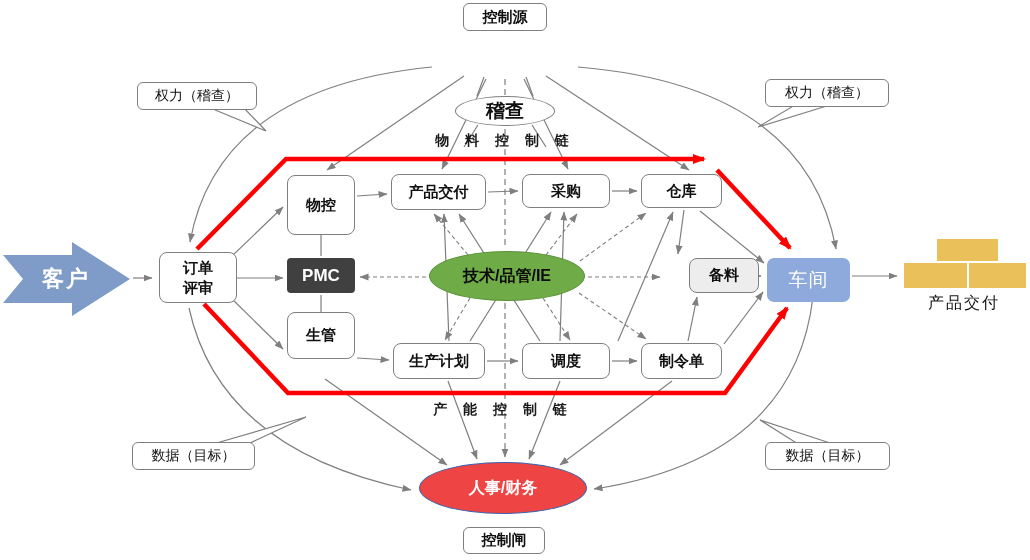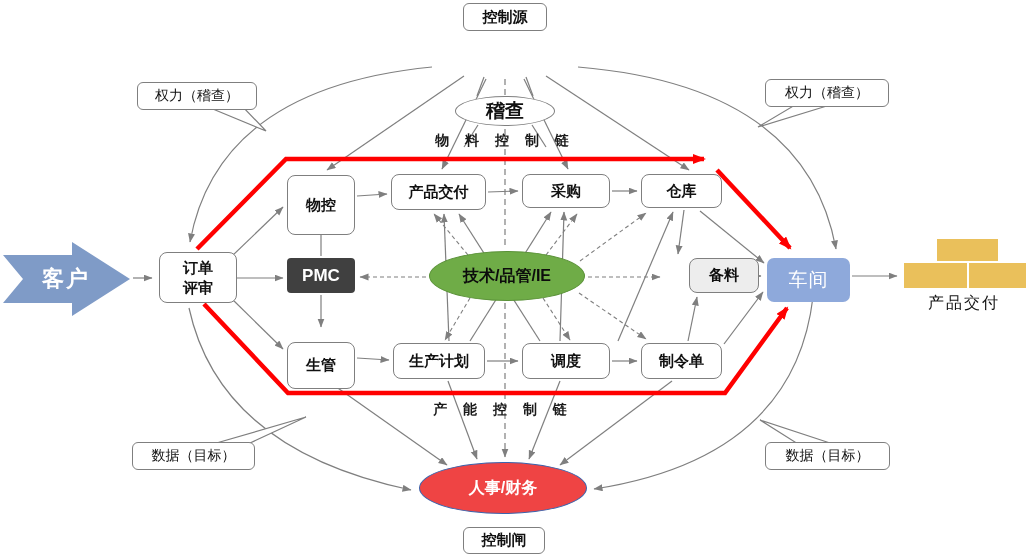--- a/index.html
+++ b/index.html
@@ -131,21 +131,21 @@
 <div class="node box" style="left:287px;top:175px;width:68px;height:60px;">物控</div>
 <div class="node box" style="left:391px;top:174px;width:95px;height:36px;">产品交付</div>
 <div class="node box" style="left:522px;top:174px;width:88px;height:34px;">采购</div>
 <div class="node box" style="left:641px;top:174px;width:81px;height:34px;">仓库</div>
 
 <div class="node pmc" style="left:287px;top:258px;width:68px;height:35px;">PMC</div>
 <div class="node ellipse tech" style="left:429px;top:251px;width:156px;height:50px;">技术/品管/IE</div>
 <div class="node box prep" style="left:665px;top:258px;width:70px;height:35px;margin-left:24px;">备料</div>
 <div class="node shop" style="left:767px;top:258px;width:83px;height:44px;">车间</div>
 
-<div class="node box" style="left:287px;top:342px;width:68px;height:47px;">生管</div>
+<div class="node box" style="left:287px;top:312px;width:68px;height:47px;">生管</div>
 <div class="node box" style="left:393px;top:343px;width:92px;height:36px;font-family:Liberation Serif, serif;">生产计划</div>
 <div class="node box" style="left:522px;top:343px;width:88px;height:36px;">调度</div>
 <div class="node box" style="left:641px;top:343px;width:81px;height:36px;">制令单</div>
 
 <div class="node ellipse hr" style="left:419px;top:462px;width:168px;height:52px;">人事/财务</div>
 <div class="node box small-radius" style="left:463px;top:527px;width:82px;height:27px;">控制闸</div>
 
 <div class="node deliver-label" style="left:901px;top:291px;width:126px;height:24px;">产品交付</div>
 
 </div>

